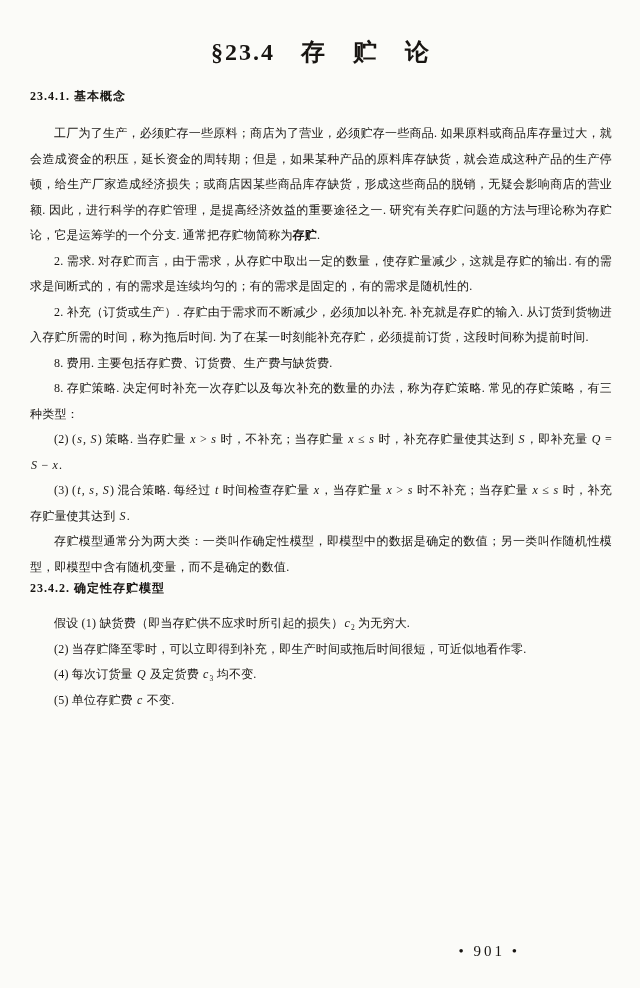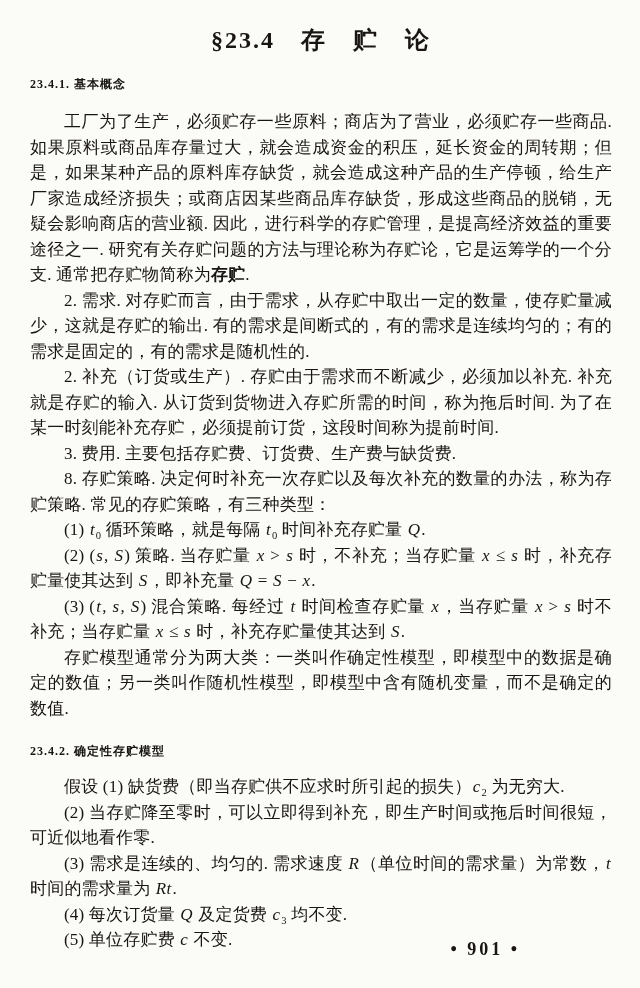--- a/index.html
+++ b/index.html
@@ -9,93 +9,90 @@
     background: #fbfbf8;
     color: #181512;
     font-family: "Liberation Serif", serif;
     position: relative;
     overflow: hidden;
   }
   .page {
     width: 640px;
     height: 988px;
     box-sizing: border-box;
-    padding: 24px 28px 0 30px;
+    padding: 36px 28px 0 30px;
   }
   .doc-title {
     text-align: center;
     font-size: 24px;
     font-weight: bold;
     letter-spacing: 2px;
     margin: 0 0 20px 0;
     font-family: "Liberation Serif", serif;
   }
   .section-heading {
     font-size: 12px;
     font-weight: bold;
     margin: 0 0 16px 0;
     letter-spacing: 1px;
   }
   .section-heading.second {
-    margin-top: 22px;
     margin-bottom: 14px;
   }
   .body-text p {
-    font-size: 17px;
+    font-size: 12px;
     line-height: 25.5px;
     margin: 0;
     text-align: justify;
     text-indent: 2em;
     letter-spacing: 0.2px;
   }
   .body-text p i {
     font-style: italic;
     font-family: "Liberation Serif", serif;
     padding: 0 1px;
   }
   .body-text p sub {
     font-size: 0.62em;
     line-height: 0;
   }
   .page-number {
     position: absolute;
     right: 120px;
     bottom: 28px;
-    font-size: 18px;
-    font-weight: bold;
+    font-size: 15px;
+    font-weight: normal;
     letter-spacing: 3px;
     margin-left: 44px;
   }
 </style>
 </head>
 <body>
 
 <div class="page">
 
   <h1 class="doc-title">§23.4　存　贮　论</h1>
 
   <h2 class="section-heading">23.4.1. 基本概念</h2>
 
   <div class="body-text">
     <p>工厂为了生产，必须贮存一些原料；商店为了营业，必须贮存一些商品. 如果原料或商品库存量过大，就会造成资金的积压，延长资金的周转期；但是，如果某种产品的原料库存缺货，就会造成这种产品的生产停顿，给生产厂家造成经济损失；或商店因某些商品库存缺货，形成这些商品的脱销，无疑会影响商店的营业额. 因此，进行科学的存贮管理，是提高经济效益的重要途径之一. 研究有关存贮问题的方法与理论称为存贮论，它是运筹学的一个分支. 通常把存贮物简称为<b>存贮</b>.</p>
     <p>2. 需求. 对存贮而言，由于需求，从存贮中取出一定的数量，使存贮量减少，这就是存贮的输出. 有的需求是间断式的，有的需求是连续均匀的；有的需求是固定的，有的需求是随机性的.</p>
     <p>2. 补充（订货或生产）. 存贮由于需求而不断减少，必须加以补充. 补充就是存贮的输入. 从订货到货物进入存贮所需的时间，称为拖后时间. 为了在某一时刻能补充存贮，必须提前订货，这段时间称为提前时间.</p>
-    <p>3. 费用. 主要包括存贮费、订货费、生产费与缺货费.</p>
+    <p>8. 费用. 主要包括存贮费、订货费、生产费与缺货费.</p>
     <p>8. 存贮策略. 决定何时补充一次存贮以及每次补充的数量的办法，称为存贮策略. 常见的存贮策略，有三种类型：</p>
-    <p>(1) <i>t</i><sub>0</sub> 循环策略，就是每隔 <i>t</i><sub>0</sub> 时间补充存贮量 <i>Q</i>.</p>
     <p>(2) (<i>s</i>, <i>S</i>) 策略. 当存贮量 <i>x</i> &gt; <i>s</i> 时，不补充；当存贮量 <i>x</i> ≤ <i>s</i> 时，补充存贮量使其达到 <i>S</i>，即补充量 <i>Q</i> = <i>S</i> − <i>x</i>.</p>
     <p>(3) (<i>t</i>, <i>s</i>, <i>S</i>) 混合策略. 每经过 <i>t</i> 时间检查存贮量 <i>x</i>，当存贮量 <i>x</i> &gt; <i>s</i> 时不补充；当存贮量 <i>x</i> ≤ <i>s</i> 时，补充存贮量使其达到 <i>S</i>.</p>
     <p>存贮模型通常分为两大类：一类叫作确定性模型，即模型中的数据是确定的数值；另一类叫作随机性模型，即模型中含有随机变量，而不是确定的数值.</p>
   </div>
 
   <h2 class="section-heading second">23.4.2. 确定性存贮模型</h2>
 
   <div class="body-text">
     <p>假设 (1) 缺货费（即当存贮供不应求时所引起的损失）<i>c</i><sub>2</sub> 为无穷大.</p>
     <p>(2) 当存贮降至零时，可以立即得到补充，即生产时间或拖后时间很短，可近似地看作零.</p>
-    <p>(3) 需求是连续的、均匀的. 需求速度 <i>R</i>（单位时间的需求量）为常数，<i>t</i> 时间的需求量为 <i>Rt</i>.</p>
     <p>(4) 每次订货量 <i>Q</i> 及定货费 <i>c</i><sub>3</sub> 均不变.</p>
     <p>(5) 单位存贮费 <i>c</i> 不变.</p>
   </div>
 
   <div class="page-number">• 901 •</div>
 
 </div>
 
 </body></html>

